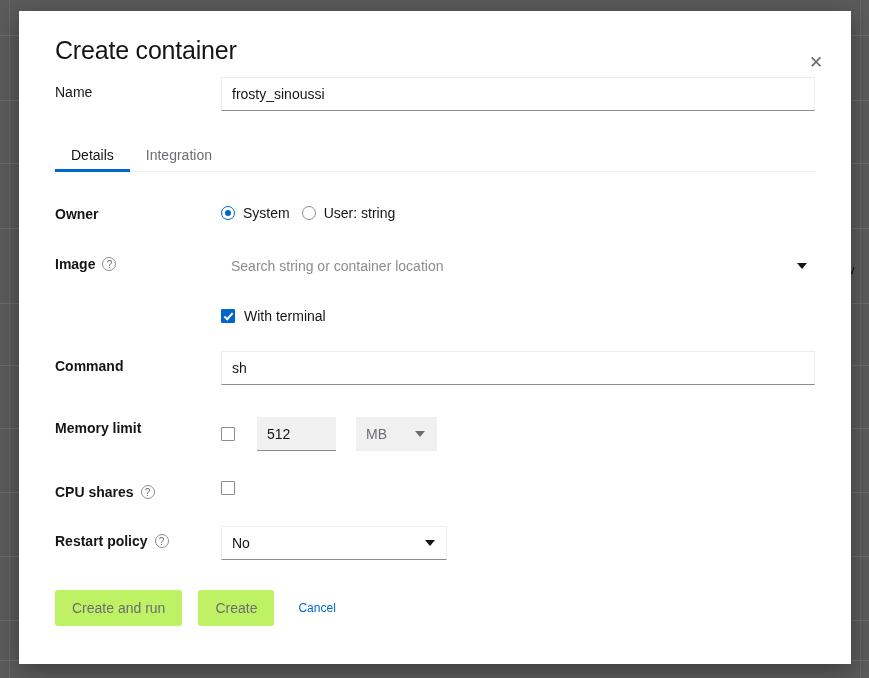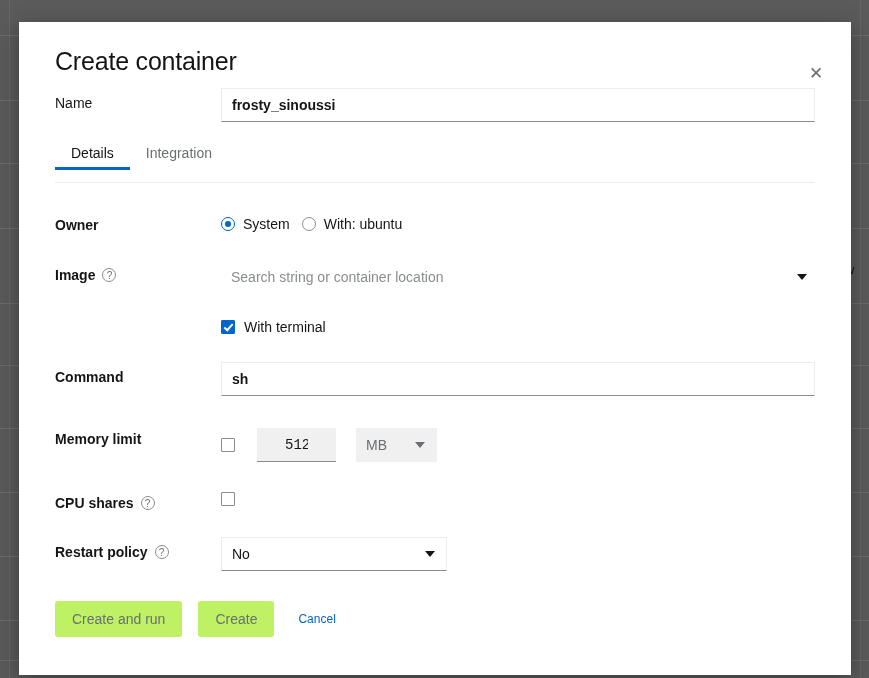--- a/index.html
+++ b/index.html
@@ -41,21 +41,21 @@
     font-size: 13px;
     font-family: "Liberation Sans", sans-serif;
     white-space: nowrap;
     overflow: hidden;
   }
 
   
   #modal {
     position: absolute;
     left: 19px;
-    top: 22px;
+    top: 11px;
     width: 832px;
     height: 653px;
     background: #ffffff;
     box-shadow: 0 6px 22px rgba(0,0,0,0.35);
     overflow: hidden;
   }
 
   
   .modal-header {
     position: relative;
@@ -141,33 +141,32 @@
     height: 34px;
     padding: 5px 10px;
     font-size: 14px;
     color: #151515;
     background: #ffffff;
     border: 1px solid #ededed;
     border-bottom: 1px solid #8a8d90;
     border-radius: 0;
     outline: none;
     font-family: "Liberation Sans", sans-serif;
-    font-weight: bold;
   }
   .pf-input::placeholder { color: #8a8d90; }
 
   
   .name-row { padding-top: 16px; }
 
   
   .tabs {
     margin-top: 24px;
     border-bottom: 1px solid #ededed;
     display: flex;
-    align-items: flex-start;
+    align-items: flex-end;
     height: 36px;
   }
   .tab {
     font-size: 14px;
     color: #6a6e73;
     padding: 0 16px 9px 16px;
     cursor: pointer;
     position: relative;
     background: none;
     border: none;
@@ -272,23 +271,23 @@
   .limit-cb { margin-right: 22px; }
   .num-input {
     width: 79px;
     height: 34px;
     box-sizing: border-box;
     border: none;
     border-bottom: 1px solid #8a8d90;
     background: #f0f0f0;
     color: #151515;
     font-size: 14px;
-    padding: 0 28px;
+    padding: 0 10px;
     outline: none;
-    font-family: Liberation Mono, monospace;
+    font-family: Liberation Sans, sans-serif;
   }
   .unit-select {
     margin-left: 20px;
     width: 81px;
     height: 34px;
     box-sizing: border-box;
     background: #f0f0f0;
     border: none;
     color: #6a6e73;
     font-size: 14px;
@@ -409,21 +408,21 @@
     <div class="frow section">
       <div class="flabel">Owner</div>
       <div class="fcontrol">
         <div class="radio-group">
           <label class="radio-item checked">
             <span class="radio-dot"></span>
             <span class="radio-label">System</span>
           </label>
           <label class="radio-item">
             <span class="radio-dot"></span>
-            <span class="radio-label">With: ubuntu</span>
+            <span class="radio-label">User: string</span>
           </label>
         </div>
       </div>
     </div>
 
     <div class="frow section">
       <div class="flabel">
         <span>Image</span>
         <span class="help-icon">?</span>
       </div>

